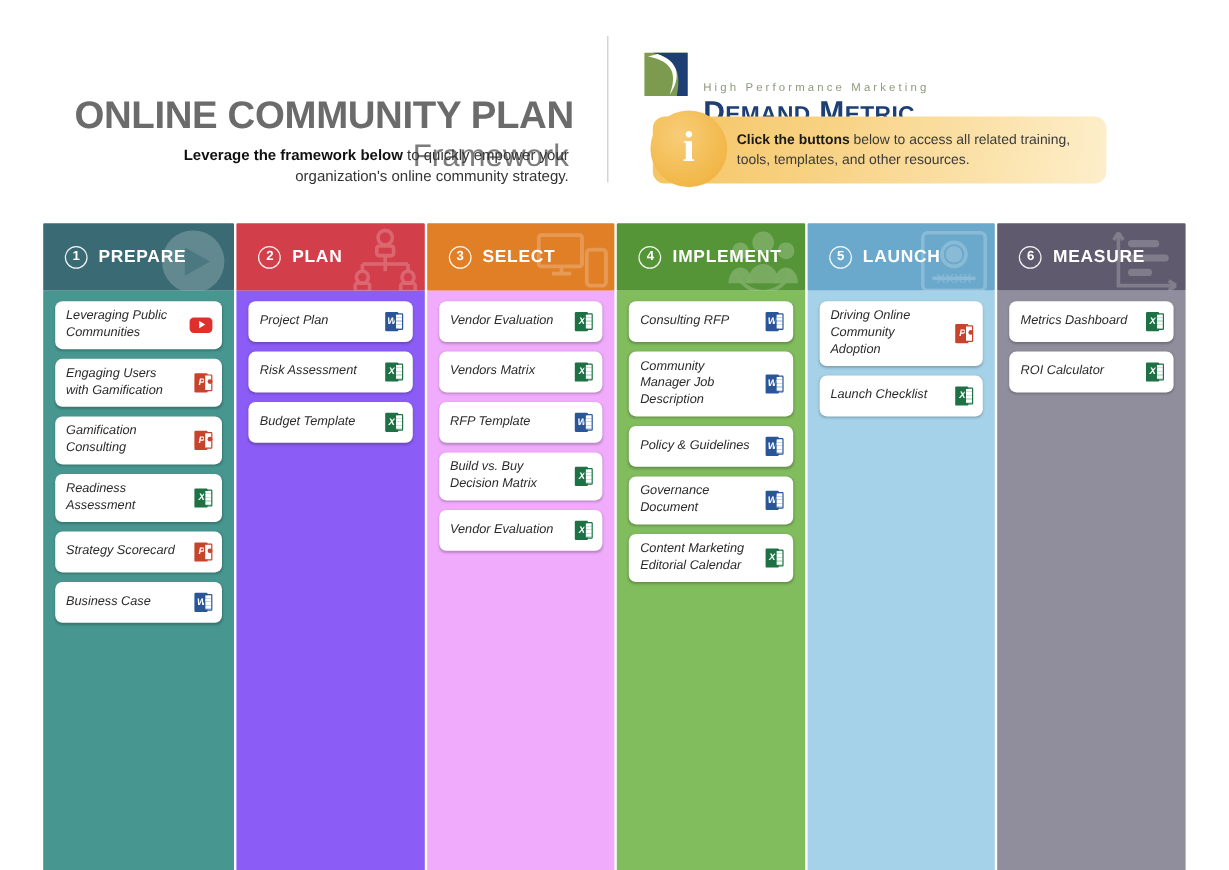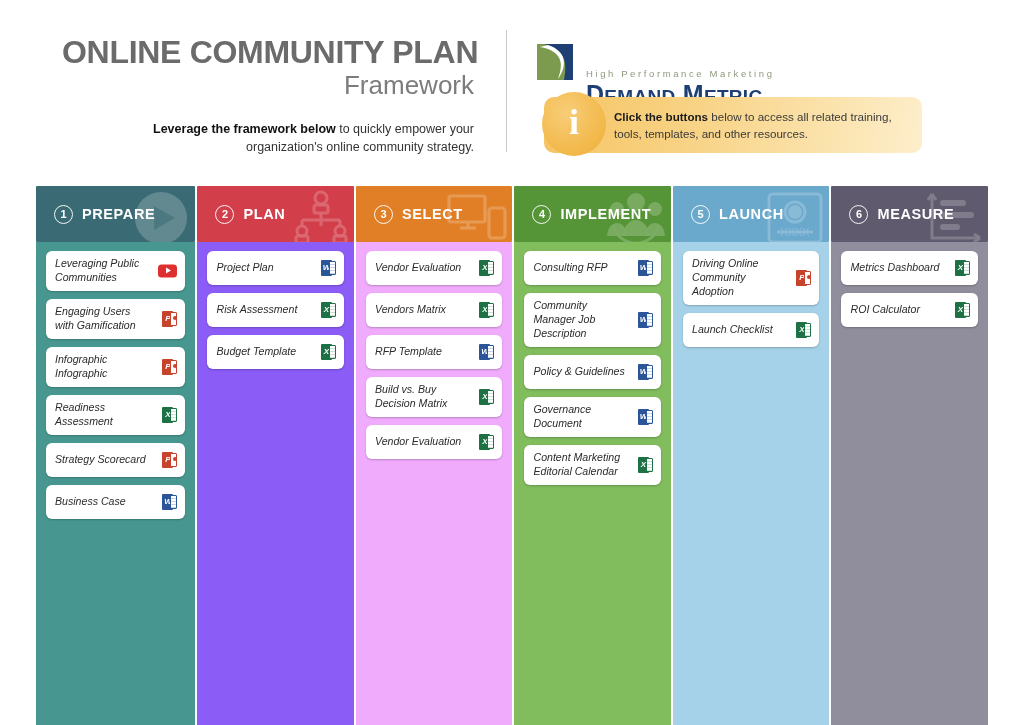--- a/index.html
+++ b/index.html
@@ -10,21 +10,21 @@
     overflow: hidden;
   }
   .page { position: relative; width: 1024px; height: 725px; }
 
   
   .header { position: absolute; left: 0; top: 0; width: 1024px; height: 170px; }
 
   .title-block { position: absolute; left: 62px; top: 36px; width: 412px; text-align: right; }
   .title-main {
     font-size: 32px; font-weight: bold; color: #6b6b6b;
-    letter-spacing: -0.3px; line-height: 1.0; white-space: nowrap;
+    letter-spacing: -0.3px; line-height: 1.0; white-space: nowrap; margin-top: 44px;
   }
   .title-sub {
     font-size: 26px; font-weight: normal; color: #7c7c7c;
     line-height: 1.35; 
   }
   .tagline {
     position: absolute; left: 110px; top: 120px; width: 364px;
     text-align: right; font-size: 12.5px; color: #333; line-height: 1.45;
   }
   .tagline b { font-weight: bold; color: #111; }
@@ -213,21 +213,21 @@
             <span class="card-label">Engaging Users with Gamification</span>
             <span class="card-icon">
               <span class="ficon ppt">
                 <span class="body"></span>
                 <span class="ltr">P</span>
                 <span class="page"></span>
               </span>
             </span>
           </div>
           <div class="card">
-            <span class="card-label">Infographic Infographic</span>
+            <span class="card-label">Gamification Consulting</span>
             <span class="card-icon">
               <span class="ficon ppt">
                 <span class="body"></span>
                 <span class="ltr">P</span>
                 <span class="page"></span>
               </span>
             </span>
           </div>
           <div class="card">
             <span class="card-label">Readiness Assessment</span>

